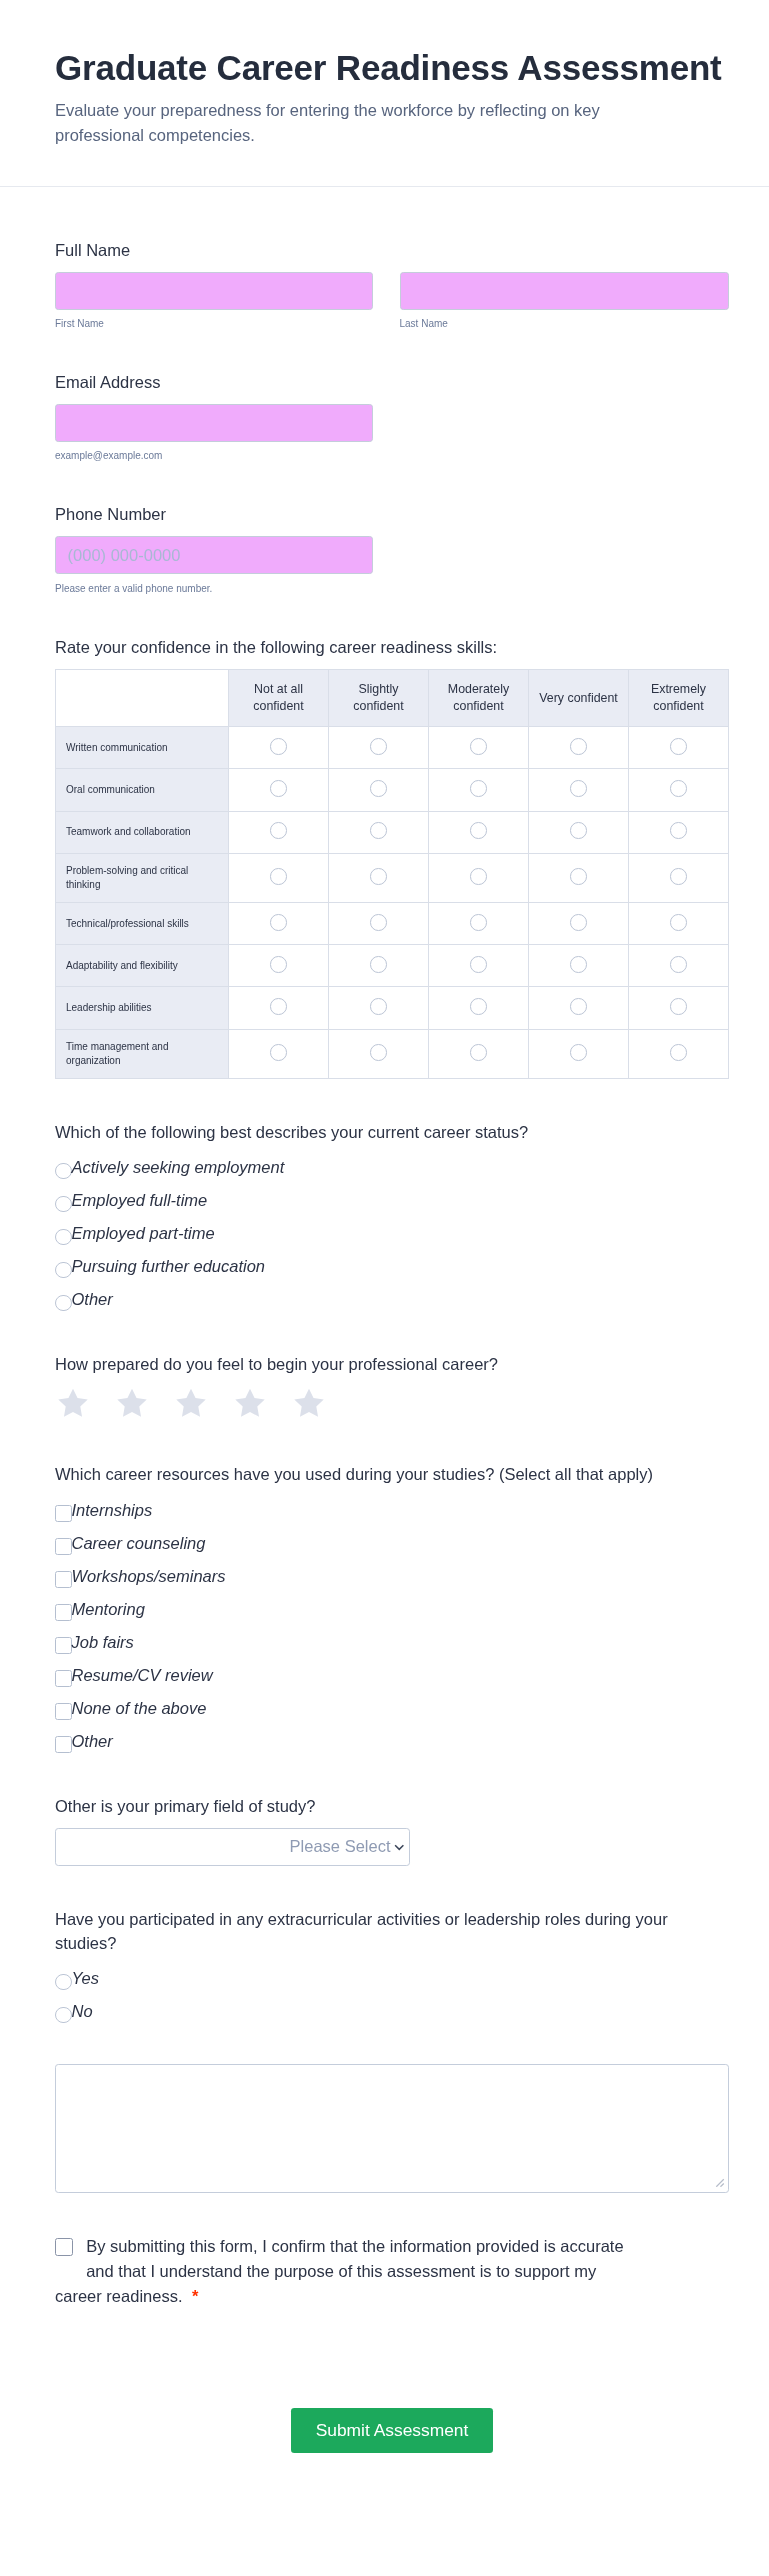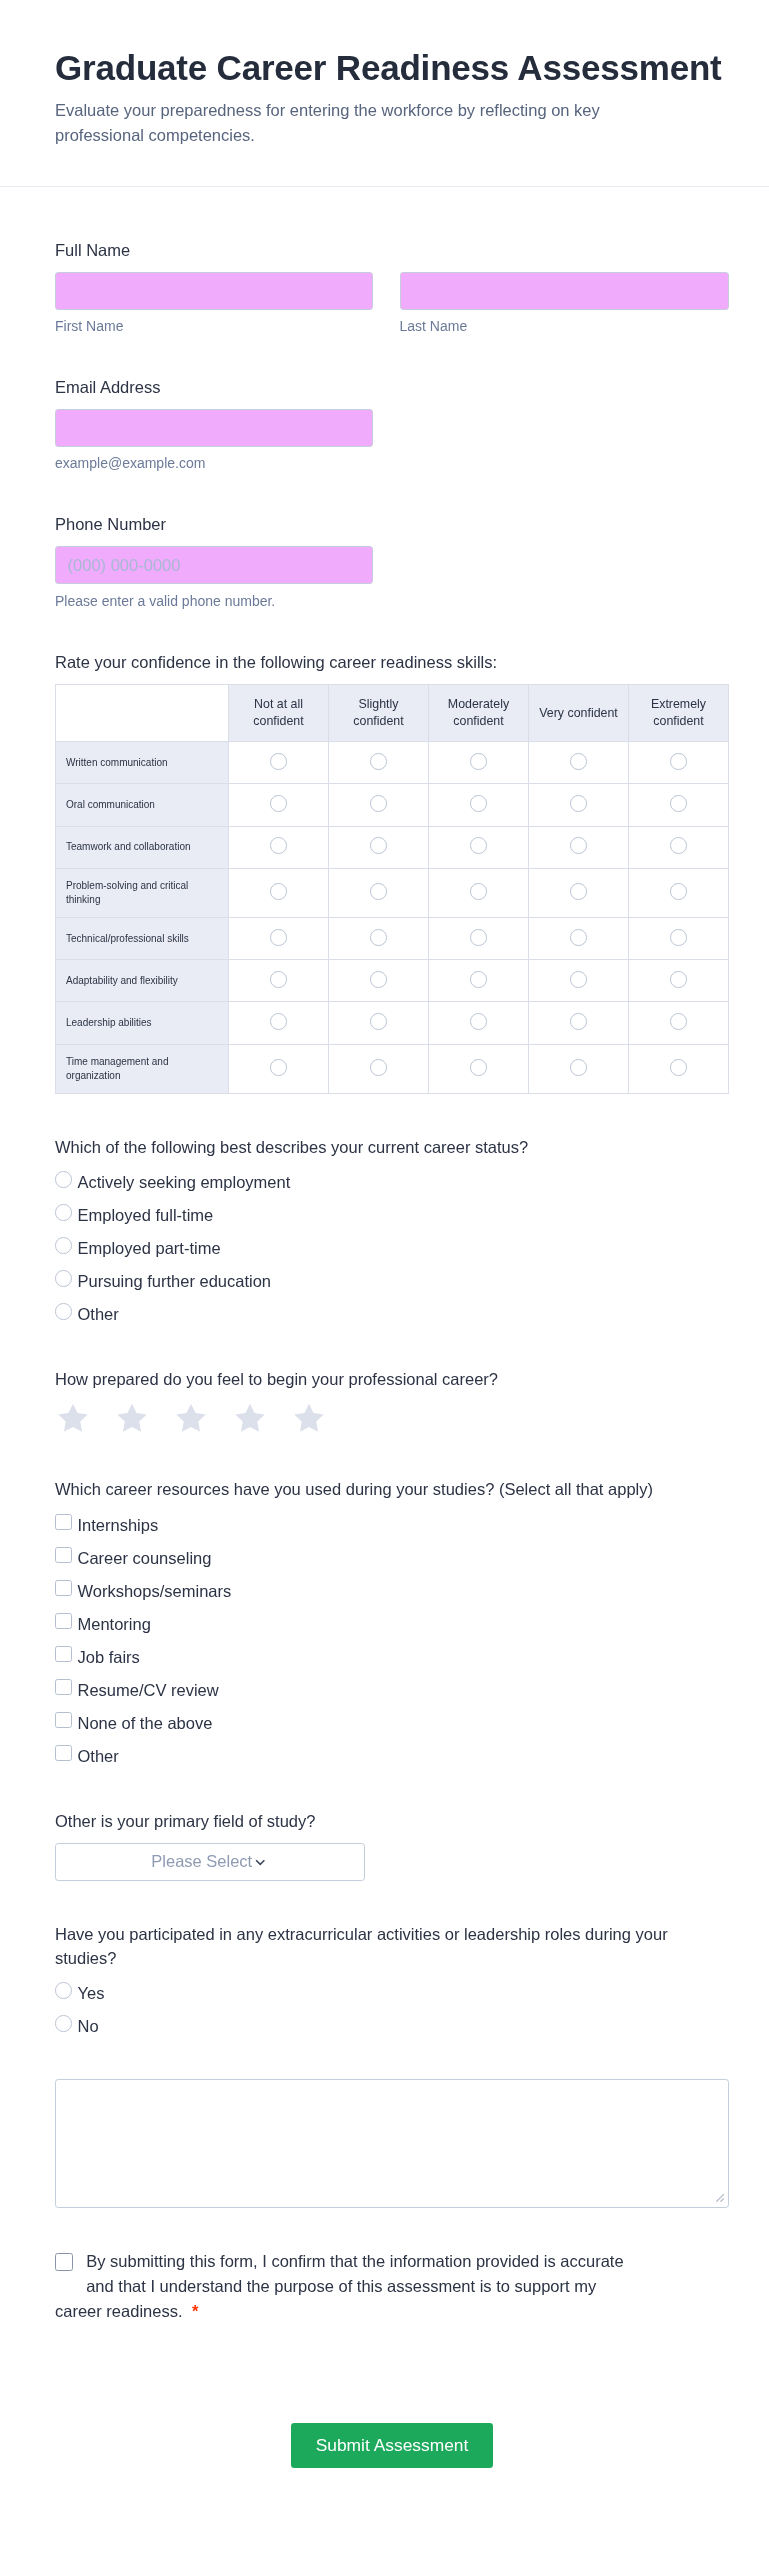--- a/index.html
+++ b/index.html
@@ -22,21 +22,21 @@
   .field { margin-bottom: 41px; }
   .q-label { display: block; font-size: 16.5px; line-height: 24px; font-weight: 500; color: #2c3345; margin-bottom: 10px; max-width: 674px; }
 
   .text-input {
     height: 38px; width: 318px; border: 0.8px solid #c4cddb; border-radius: 3.3px;
     font-family: inherit; font-size: 16.5px; padding: 0 11.6px; color: #2c3345; outline: none; background: #f0abfc;
   }
   .text-input::placeholder { color: #a9b8d4; }
   .name-row { display: flex; gap: 26.5px; }
   .sub-field:last-child .text-input { width: 329px; }
-  .sublabel { margin-top: 8.3px; font-size: 14px; color: #6b7a99; }
+  .sublabel { margin-top: 8.3px; font-size: 10px; color: #6b7a99; }
 
   
   .matrix { border-collapse: collapse; width: 674px; margin-top: 1.7px; table-layout: fixed; }
   .matrix th, .matrix td { border: 0.8px solid #d9dee8; }
   .matrix thead th {
     background: #e9ecf4; font-size: 12.4px; font-weight: 400; color: #2c3345;
     padding: 11.6px 5px; line-height: 1.35; width: 100px; text-align: center;
   }
   .matrix thead th.corner { background: #fff; width: 173px; }
   .matrix tbody th {
@@ -49,31 +49,31 @@
     display: inline-block; width: 16.5px; height: 16.5px; border-radius: 50%;
     border: 0.8px solid #bcc5d5; background: #fff; flex: none;
   }
   .checkbox {
     display: inline-block; width: 16.5px; height: 16.5px; border-radius: 2.5px;
     border: 0.8px solid #b5bfd0; background: #fff; flex: none;
   }
 
   
   .options { display: flex; flex-direction: column; gap: 10px; margin-top: 12.4px; }
-  .option { display: flex; align-items: flex-start; gap: 6px; font-size: 16.5px; line-height: 23px; color: #2c3345; cursor: pointer; width: max-content; }
+  .option { display: flex; align-items: flex-end; gap: 0; font-size: 16.5px; line-height: 23px; color: #2c3345; cursor: pointer; width: max-content; font-style: italic; }
 
   
   .stars { display: flex; gap: 23px; margin-top: 6.6px; }
   .star { cursor: pointer; line-height: 0; }
   .star svg { width: 36px; height: 35px; fill: #dce0ea; }
 
   
   .select {
-    width: 310px; height: 38px; border: 0.8px solid #c4cddb; border-radius: 3.3px; background: #fff;
-    display: flex; align-items: center; justify-content: center; padding: 0 2px;
+    width: 355px; height: 38px; border: 0.8px solid #c4cddb; border-radius: 3.3px; background: #fff;
+    display: flex; align-items: center; justify-content: flex-end; padding: 0 2px;
     font-size: 16.5px; color: #8f9bb3; cursor: pointer;
   }
   .chevron { line-height: 0; }
   .chevron svg { width: 16.5px; height: 16.5px; stroke: #3b4559; stroke-width: 2.2; fill: none; }
 
   
   .textarea-wrap { position: relative; width: 674px; }
   .comments-area {
     width: 674px; height: 129px; border: 0.8px solid #c4cddb; border-radius: 3.3px;
     resize: none; font-family: inherit; font-size: 16.5px; padding: 10px 11.6px; color: #2c3345; outline: none; display: block;

